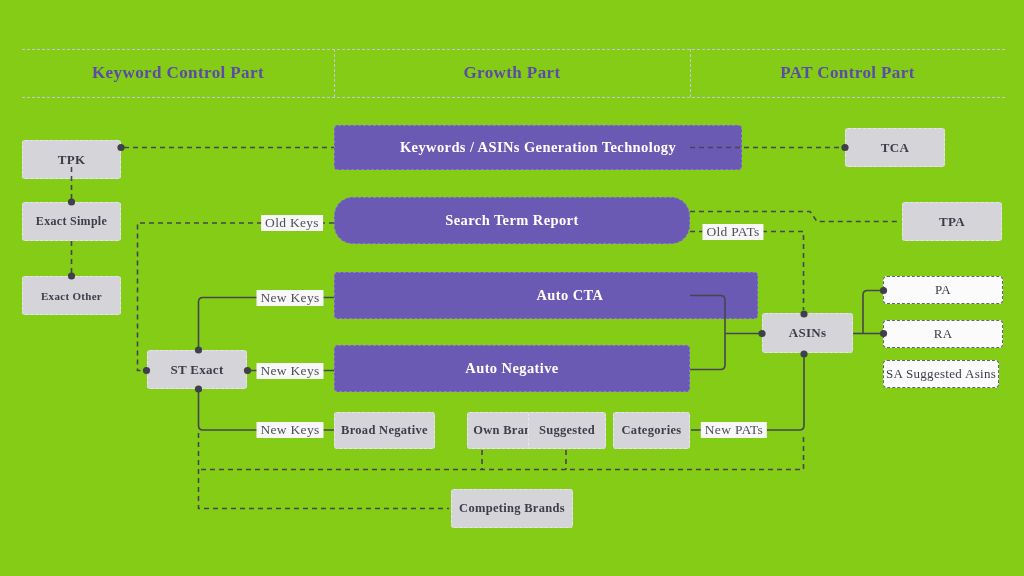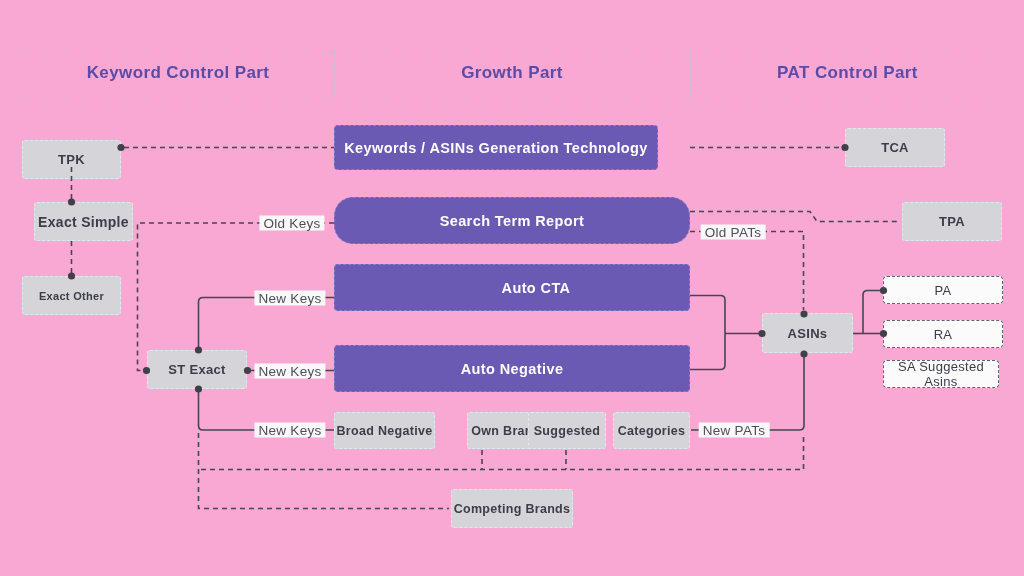--- a/index.html
+++ b/index.html
@@ -1,19 +1,19 @@
 <!DOCTYPE html>
 <html><head>
 <meta charset="utf-8">
 <style>
   html,body{margin:0;padding:0;}
   .canvas{
     position:relative;width:1024px;height:576px;
-    background:#f9a8d4;overflow:hidden;
-    font-family:Liberation Sans, sans-serif;
+    background:#84cc16;overflow:hidden;
+    font-family:Liberation Serif, serif;
   }
   
   .hline{position:absolute;border-top:1px dashed #c7c4da;height:0;}
   #hl-top{left:22px;top:49px;width:983px;}
   #hl-bottom{left:22px;top:97px;width:983px;}
   .vline{position:absolute;border-left:1px dashed #c7c4da;width:0;}
   #vl-1{left:334px;top:49px;height:48px;}
   #vl-2{left:690px;top:49px;height:48px;}
   .htitle{
     position:absolute;top:49px;height:48px;display:flex;align-items:center;justify-content:center;
@@ -38,26 +38,26 @@
   }
   .purple{
     background:#6a5ab3;border:1px dashed #8a7cc6;border-radius:4px;
     color:#ffffff;font-weight:bold;font-size:14.5px;letter-spacing:.4px;
   }
   .outline{
     background:#fbfbfc;border:1px dashed #62636f;border-radius:4px;
     color:#3b3d49;font-weight:normal;font-size:13px;
   }
   #b-tpk{left:22px;top:140px;width:99px;height:39px;}
-  #b-exact-simple{left:22px;top:202px;width:99px;height:39px;font-size:14px;margin-left:12px;}
+  #b-exact-simple{left:22px;top:202px;width:99px;height:39px;font-size:12px;}
   #b-exact-other{left:22px;top:276px;width:99px;height:39px;font-size:11px;}
   #b-st-exact{left:147px;top:350px;width:100px;height:39px;}
-  #b-keywords{left:334px;top:125px;width:324px;height:45px;}
+  #b-keywords{left:334px;top:125px;width:408px;height:45px;}
   #b-str{left:334px;top:197px;width:356px;height:47px;border-radius:19px;}
-  #b-auto-cta{left:334px;top:264px;width:356px;height:47px;padding-left:48px;}
+  #b-auto-cta{left:334px;top:272px;width:424px;height:47px;padding-left:48px;}
   #b-auto-neg{left:334px;top:345px;width:356px;height:47px;}
   #b-broad-neg{left:334px;top:412px;width:101px;height:37px;font-size:12.5px;}
   #b-own-brand{left:443px;top:412px;width:78px;height:37px;font-size:12.5px;margin-left:24px;}
   #b-suggested{left:528px;top:412px;width:78px;height:37px;font-size:12.5px;text-align:center;}
   #b-categories{left:613px;top:412px;width:77px;height:37px;font-size:12.5px;}
   #b-competing{left:451px;top:489px;width:122px;height:39px;font-size:12.5px;}
   #b-tca{left:845px;top:128px;width:100px;height:39px;}
   #b-tpa{left:902px;top:202px;width:100px;height:39px;}
   #b-asins{left:762px;top:313px;width:91px;height:40px;}
   #b-pa{left:883px;top:276px;width:120px;height:28px;}

